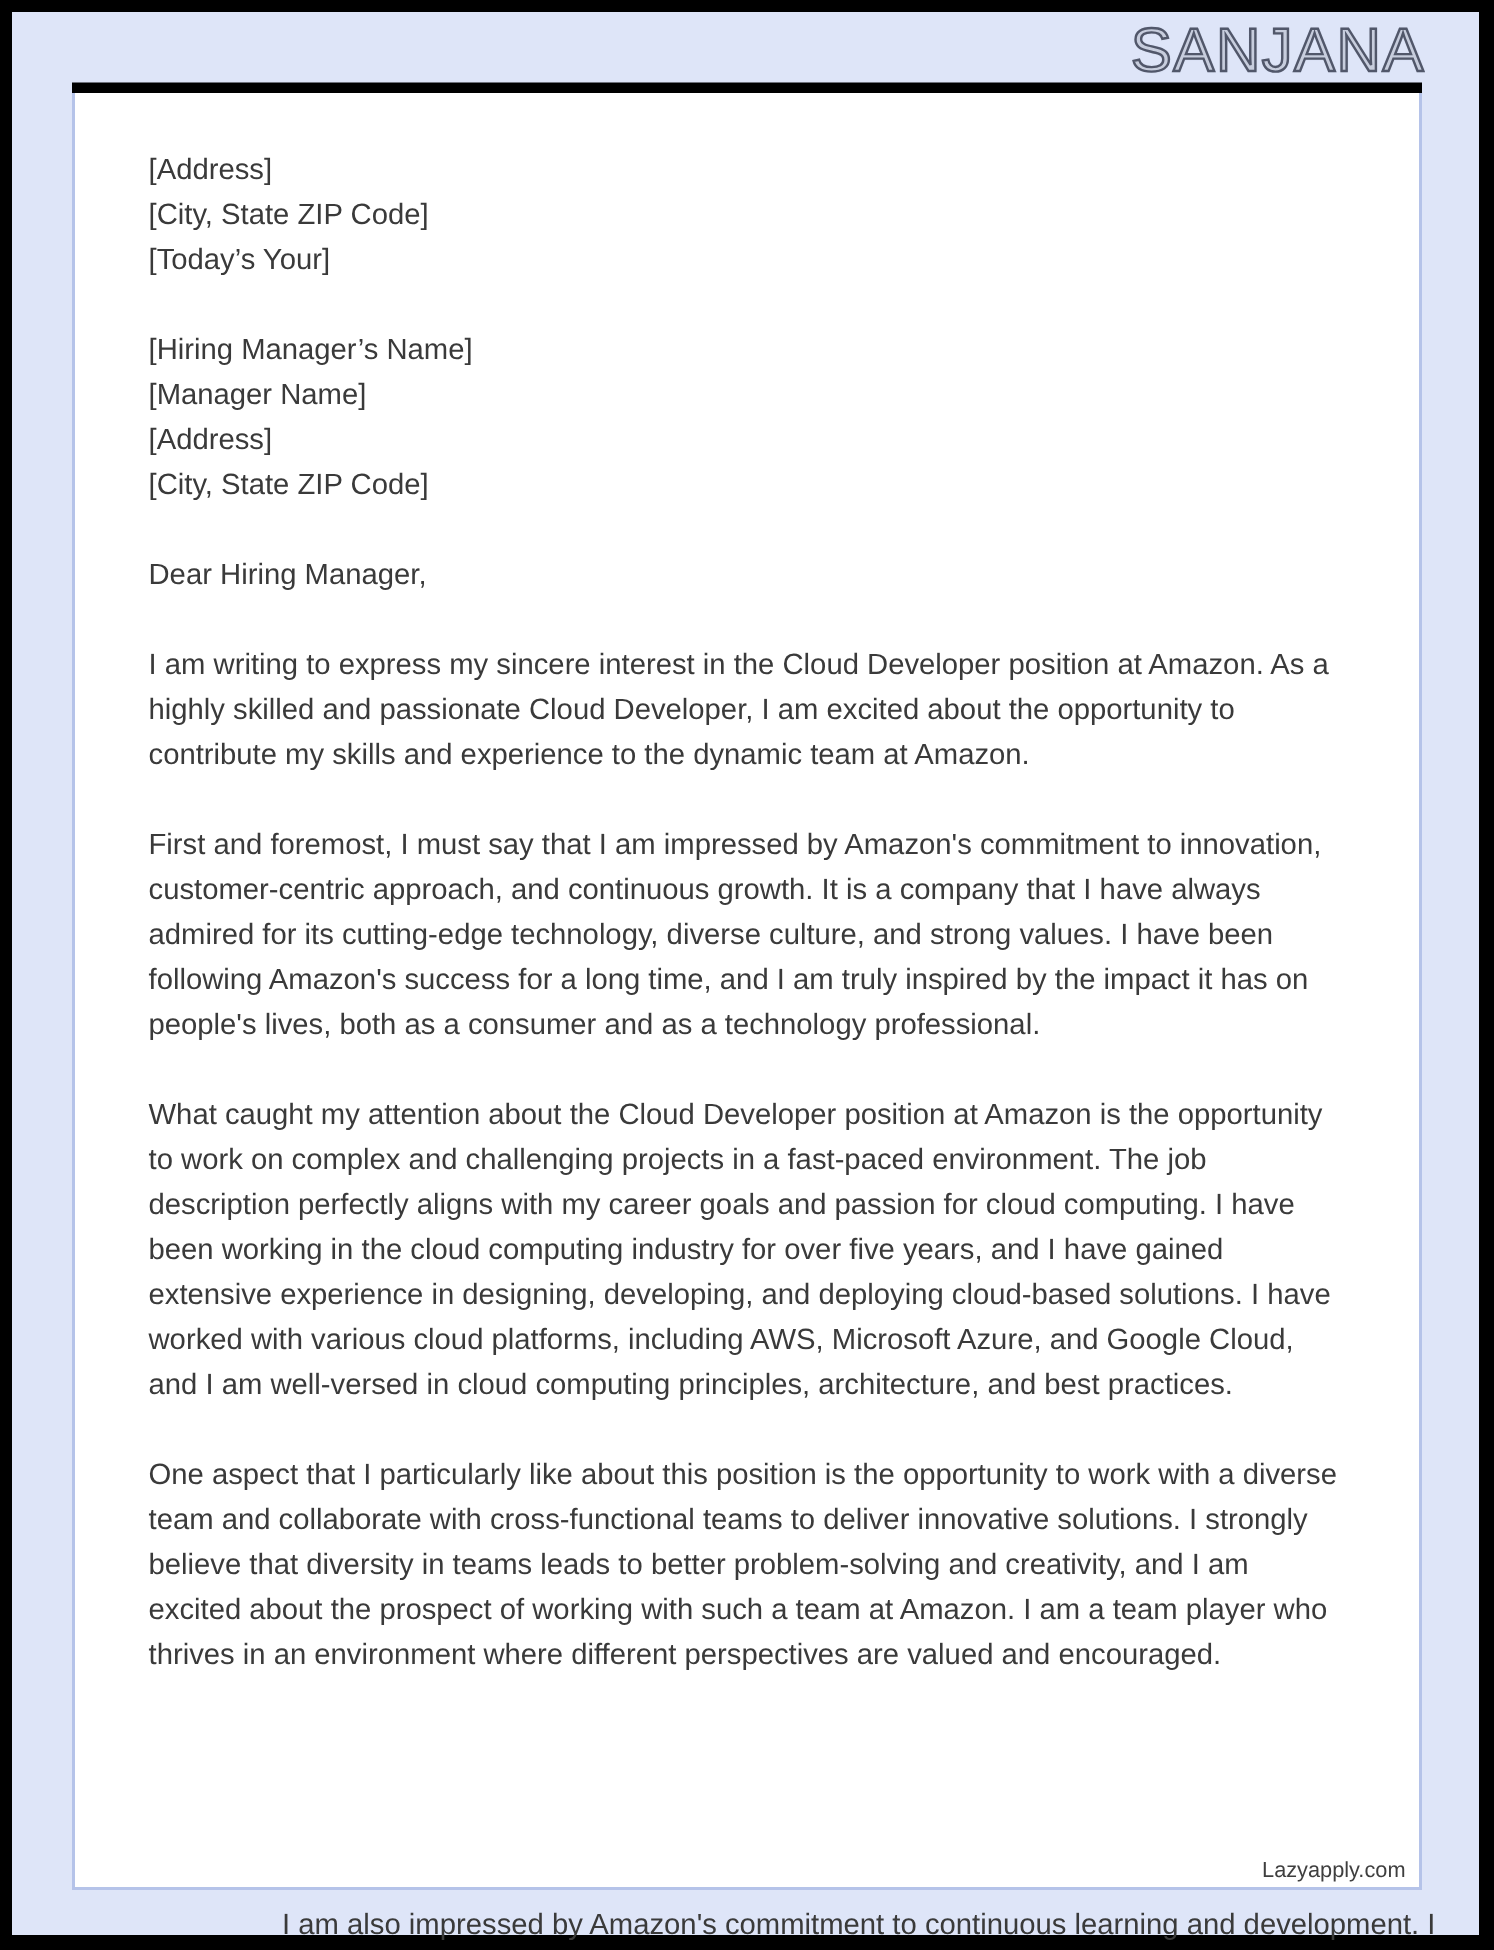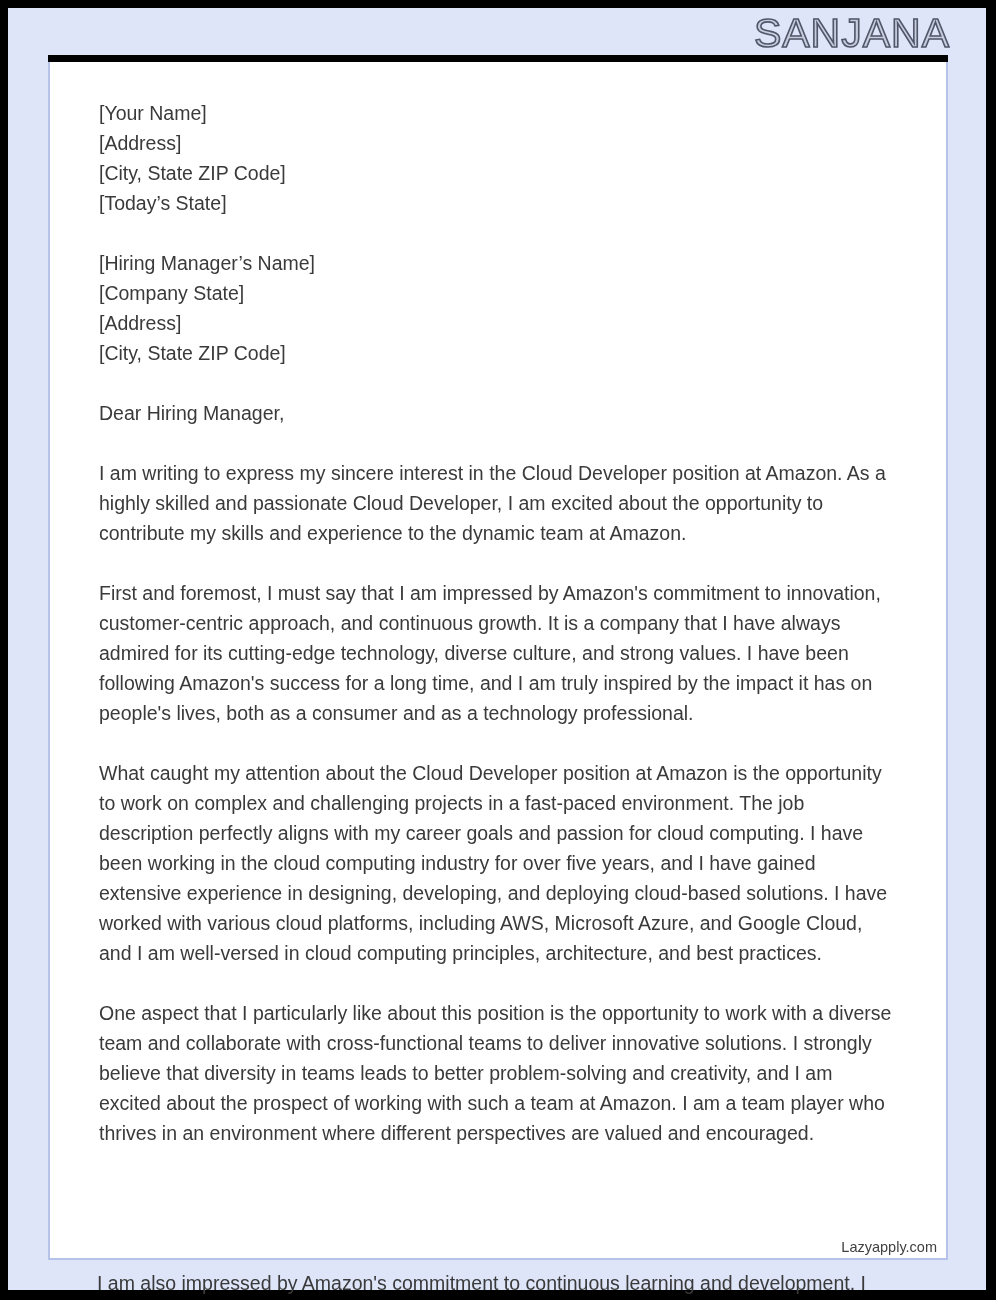--- a/index.html
+++ b/index.html
@@ -64,20 +64,21 @@
   .doc-inner p { margin: 0 0 30px 0; }
   .overflow-par {
     position: absolute;
     left: 47px;
     top: 1206px;
     width: 860px;
     font-size: 19.5px;
     line-height: 30px;
     color: #3a3a3a;
     white-space: nowrap;
+    text-align: right;
   }
   .watermark {
     position: absolute;
     right: 9px;
     bottom: 3px;
     font-size: 14.5px;
     line-height: 16px;
     color: #3f3f3f;
     text-decoration: none;
     text-align: center;
@@ -90,29 +91,28 @@
   <div class="canvas">
 
     <div class="brand">SANJANA</div>
 
     <div class="header-rule"></div>
 
     <div class="doc">
       <div class="doc-inner">
 
         <div class="block">
-          <div>[Your Name]</div>
           <div>[Address]</div>
           <div>[City, State ZIP Code]</div>
-          <div>[Today’s State]</div>
+          <div>[Today’s Your]</div>
         </div>
 
         <div class="block">
           <div>[Hiring Manager’s Name]</div>
-          <div>[Company State]</div>
+          <div>[Manager Name]</div>
           <div>[Address]</div>
           <div>[City, State ZIP Code]</div>
         </div>
 
         <p>Dear Hiring Manager,</p>
 
         <p>I am writing to express my sincere interest in the Cloud Developer position at Amazon. As a highly skilled and passionate Cloud Developer, I am excited about the opportunity to contribute my skills and experience to the dynamic team at Amazon.</p>
         <p>First and foremost, I must say that I am impressed by Amazon's commitment to innovation, customer-centric approach, and continuous growth. It is a company that I have always admired for its cutting-edge technology, diverse culture, and strong values. I have been following Amazon's success for a long time, and I am truly inspired by the impact it has on people's lives, both as a consumer and as a technology professional.</p>
         <p>What caught my attention about the Cloud Developer position at Amazon is the opportunity to work on complex and challenging projects in a fast-paced environment. The job description perfectly aligns with my career goals and passion for cloud computing. I have been working in the cloud computing industry for over five years, and I have gained extensive experience in designing, developing, and deploying cloud-based solutions. I have worked with various cloud platforms, including AWS, Microsoft Azure, and Google Cloud, and I am well-versed in cloud computing principles, architecture, and best practices.</p>
         <p>One aspect that I particularly like about this position is the opportunity to work with a diverse team and collaborate with cross-functional teams to deliver innovative solutions. I strongly believe that diversity in teams leads to better problem-solving and creativity, and I am excited about the prospect of working with such a team at Amazon. I am a team player who thrives in an environment where different perspectives are valued and encouraged.</p>

